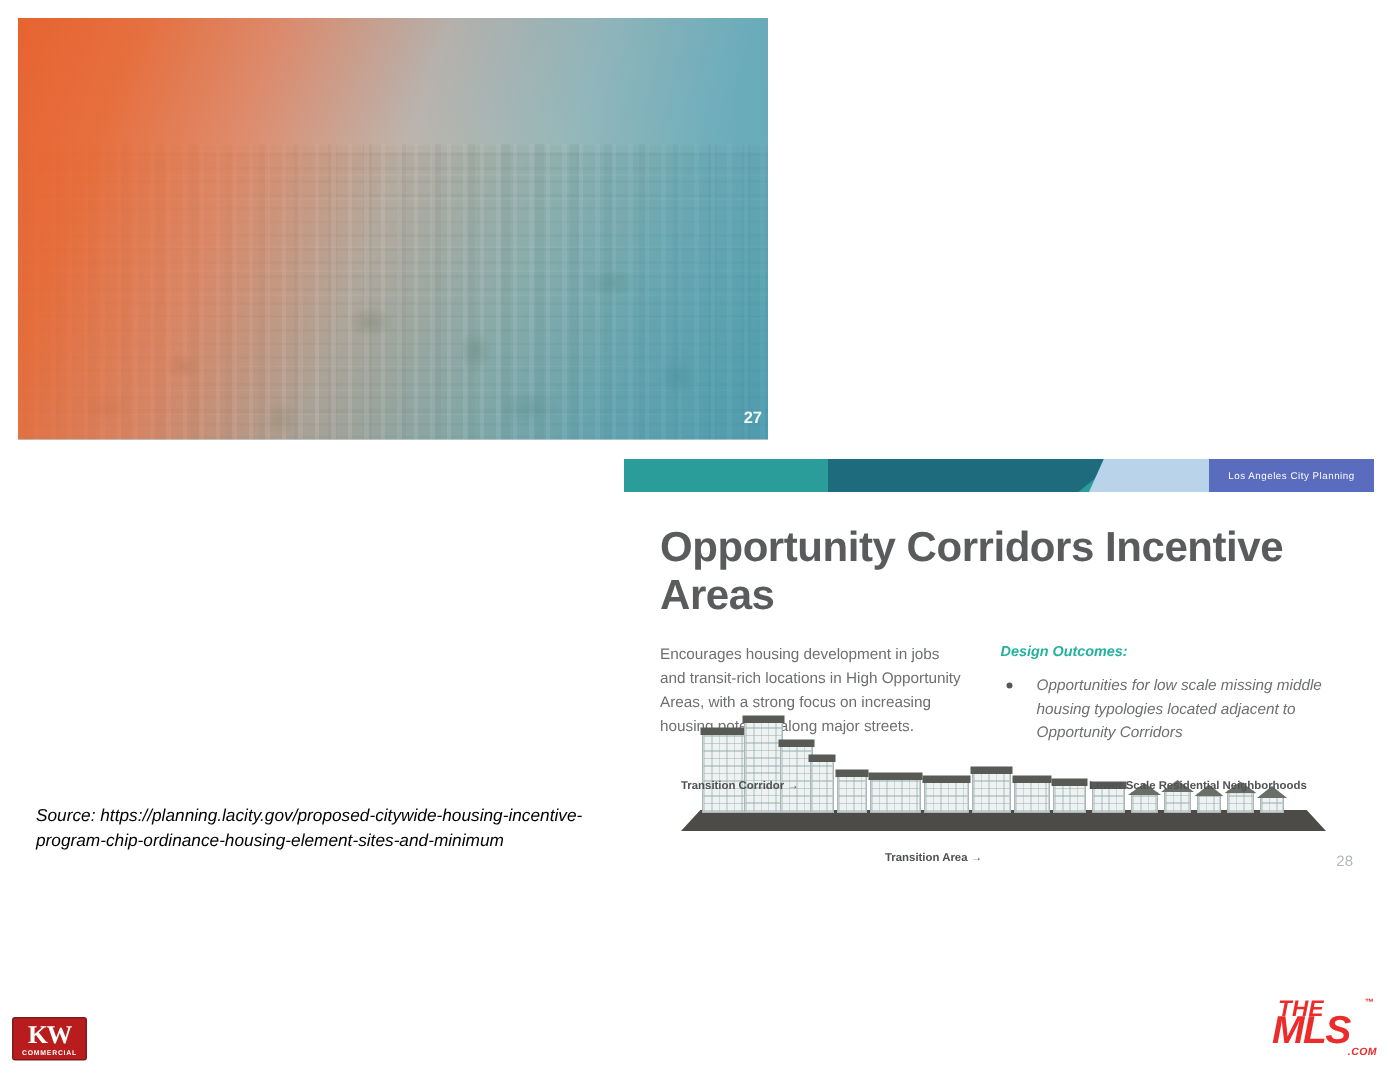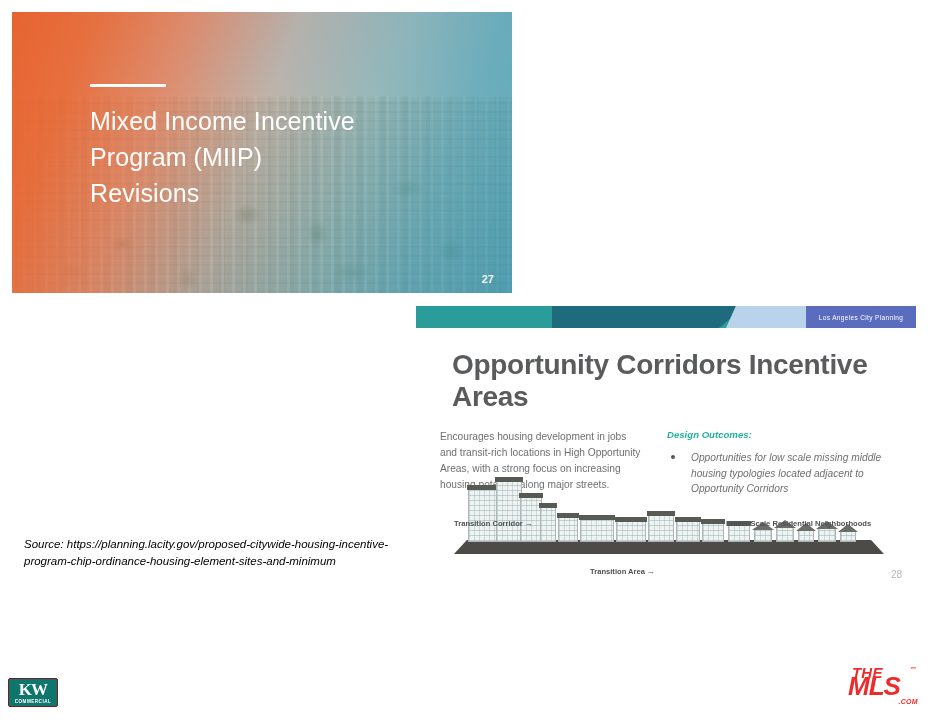--- a/index.html
+++ b/index.html
@@ -93,21 +93,21 @@
   .s1-title {
     color: #ffffff;
     font-size: 25px;
     line-height: 1.44;
     font-weight: 400;
     letter-spacing: 0.1px;
     white-space: pre-line;
   }
   .s1-pagenum {
     position: absolute;
-    right: 18px;
+    right: 4px;
     bottom: 8px;
     color: rgba(255,255,255,0.92);
     font-size: 11px;
     font-weight: 700;
   }
 
   
   .slide2 {
     position: absolute;
     left: 416px;
@@ -153,21 +153,21 @@
     align-items: center;
     justify-content: center;
   }
   .s2-brand {
     color: #ffffff;
     font-size: 6.5px;
     letter-spacing: 0.35px;
     white-space: nowrap;
   }
   .s2-title {
-    margin: 21px 0 0 36px;
+    margin: 21px 0 0 24px;
     color: #595b5d;
     font-size: 28px;
     font-weight: 700;
     letter-spacing: -0.3px;
   }
   .s2-cols {
     display: flex;
     margin: 16px 0 0 24px;
     gap: 22px;
   }
@@ -291,21 +291,21 @@
     color: #000000;
   }
 
   
   .kw-logo {
     position: absolute;
     left: 8px;
     top: 678px;
     width: 50px;
     height: 29px;
-    background: #0f766e;
+    background: #b91c1c;
     border: 1.5px solid #7d1a20;
     border-radius: 2px;
     display: flex;
     flex-direction: column;
     align-items: center;
     justify-content: flex-start;
     box-sizing: border-box;
     padding-top: 1px;
   }
   .kw-letters {
@@ -369,26 +369,20 @@
     font-style: italic;
     letter-spacing: 0.3px;
   }
 </style>
 </head>
 <body>
 
 <div class="slide1">
   <div class="s1-photo"></div>
   <div class="s1-overlay"></div>
-  <div class="s1-content">
-    <div class="s1-rule"></div>
-    <div class="s1-title">Mixed Income Incentive
-Program (MIIP)
-Revisions</div>
-  </div>
   <div class="s1-pagenum">27</div>
 </div>
 
 <div class="slide2">
 
   <div class="s2-banner">
     <div class="s2-band-dark"></div>
     <div class="s2-band-light"></div>
     <div class="s2-band-blue">
       <span class="s2-brand">Los Angeles City Planning</span>

